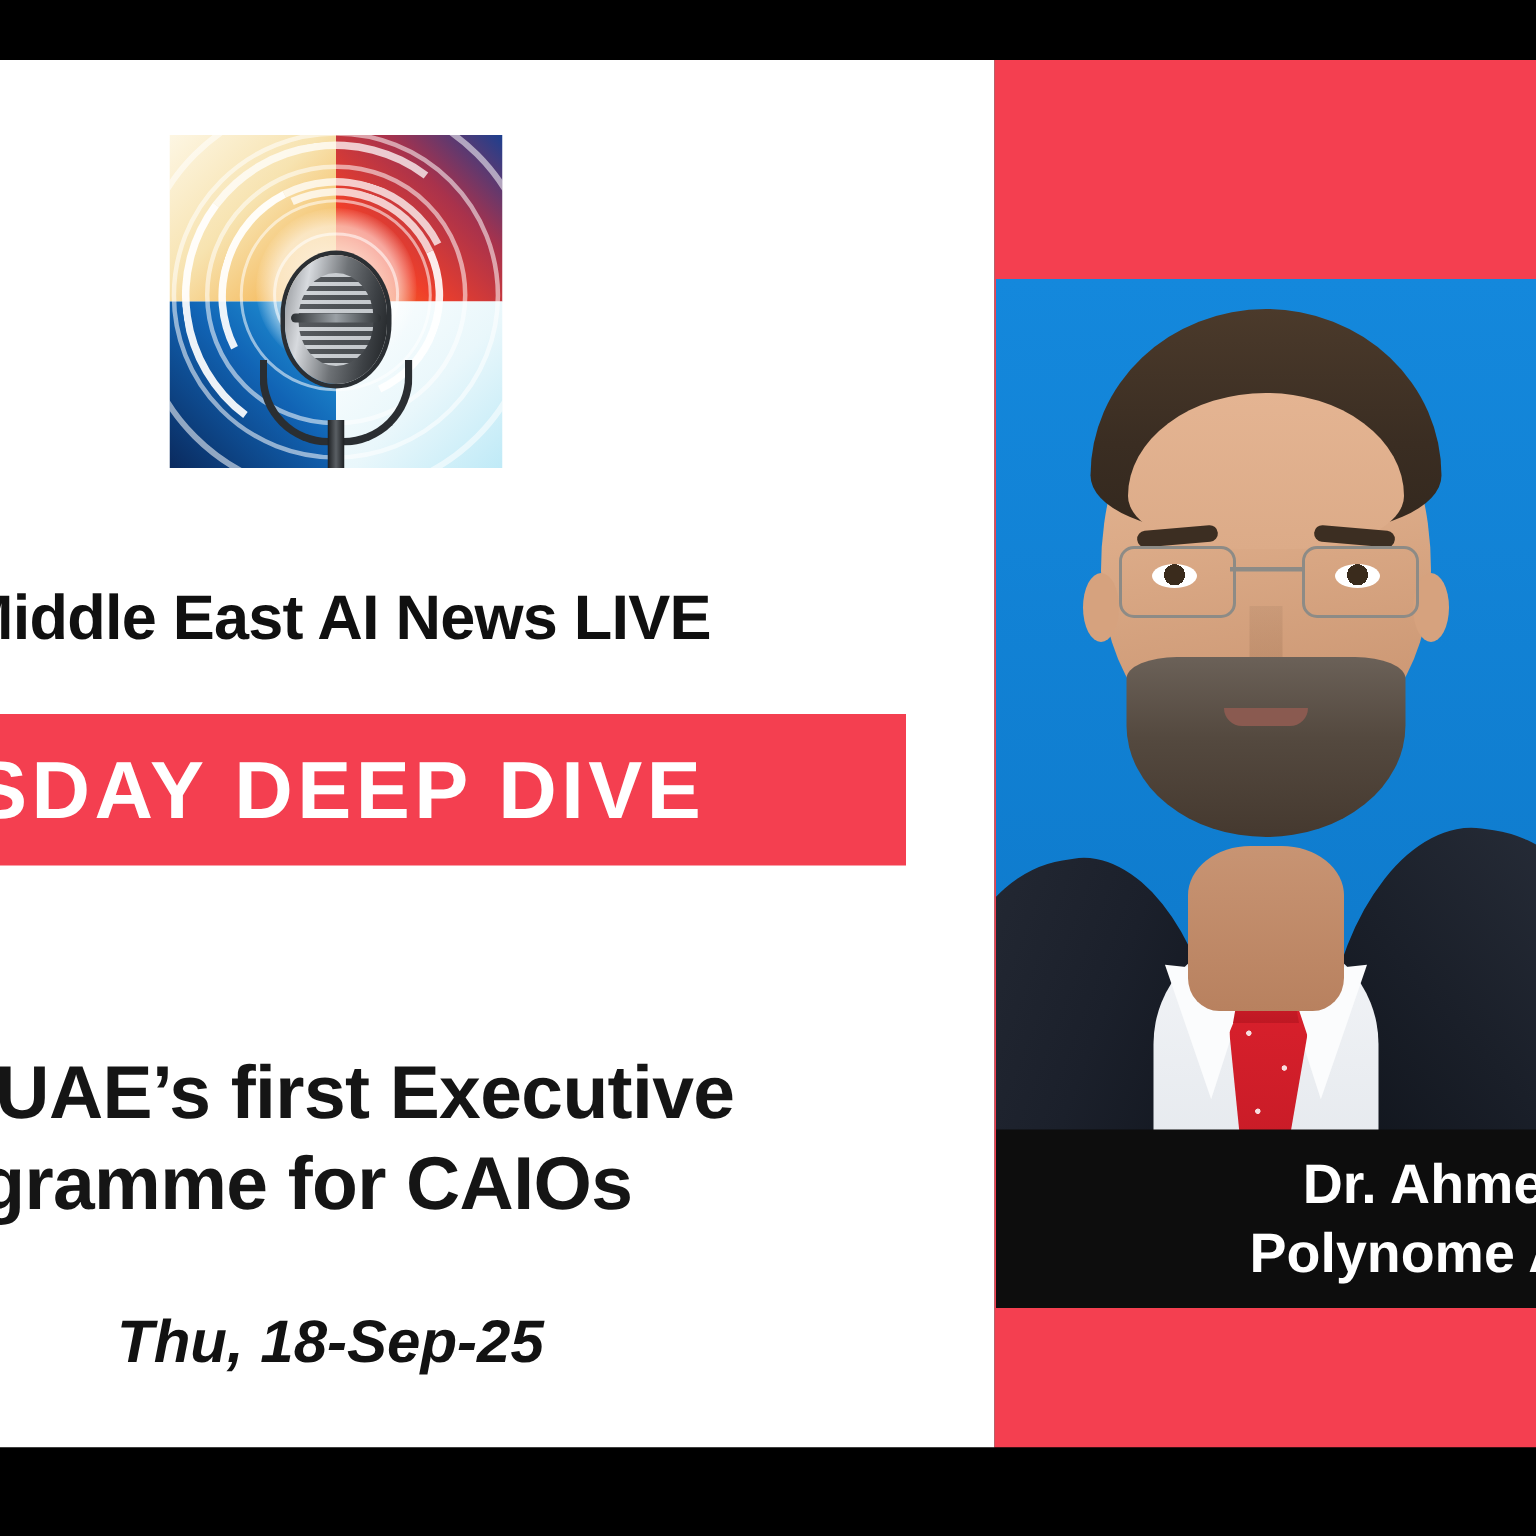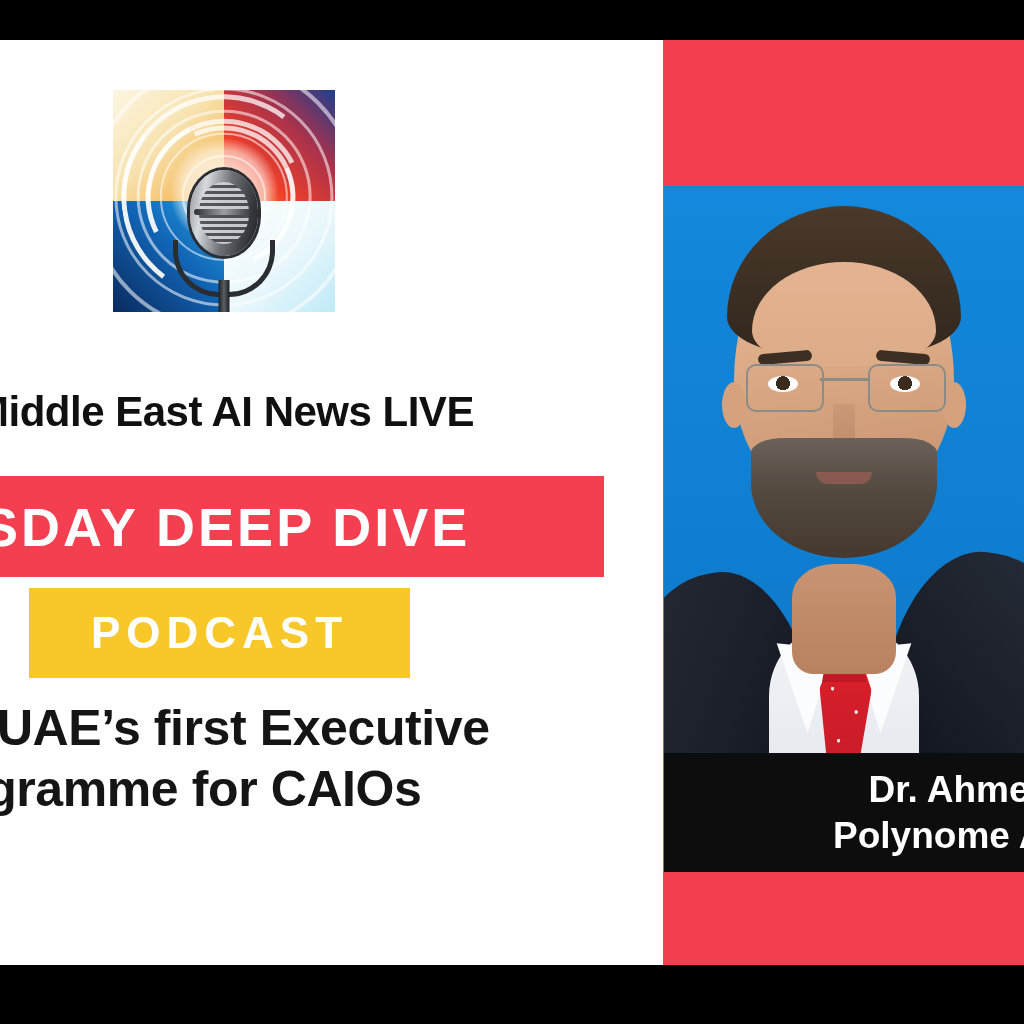--- a/index.html
+++ b/index.html
@@ -452,29 +452,27 @@
 
       </div>
     </div>
 
     <div class="show-title">Middle East AI News LIVE</div>
 
     <div class="red-banner">
       <span class="red-banner-text">RSDAY DEEP DIVE</span>
     </div>
 
-    <div class="yellow-banner">
-      <span class="yellow-banner-text">PODCAST</span>
-    </div>
 
     <div class="headline">
       <span class="headline-line">e UAE’s first Executive</span>
       <span class="headline-line">ogramme for CAIOs</span>
     </div>
 
+    <div class="date-line">Thu, 18-Sep-25</div>
   </div>
 
   <div class="right-panel">
 
     <div class="photo">
       <div class="ph-suit-l"></div>
       <div class="ph-suit-r"></div>
       <div class="ph-shirt"></div>
       <div class="ph-collar-l"></div>
       <div class="ph-collar-r"></div>

